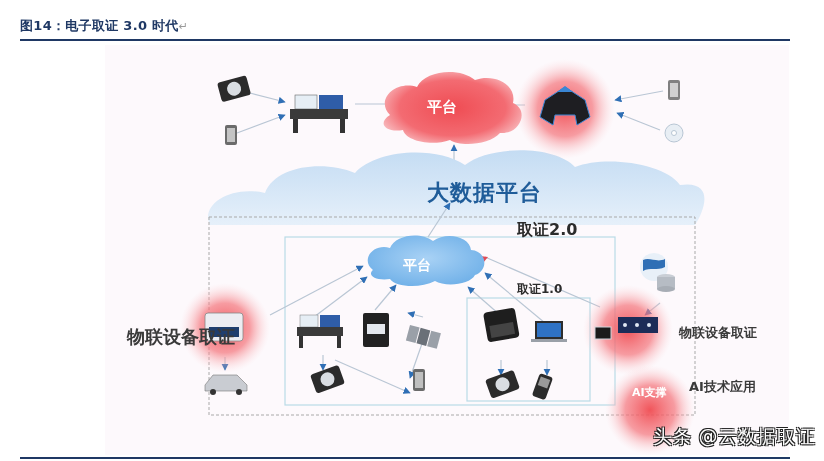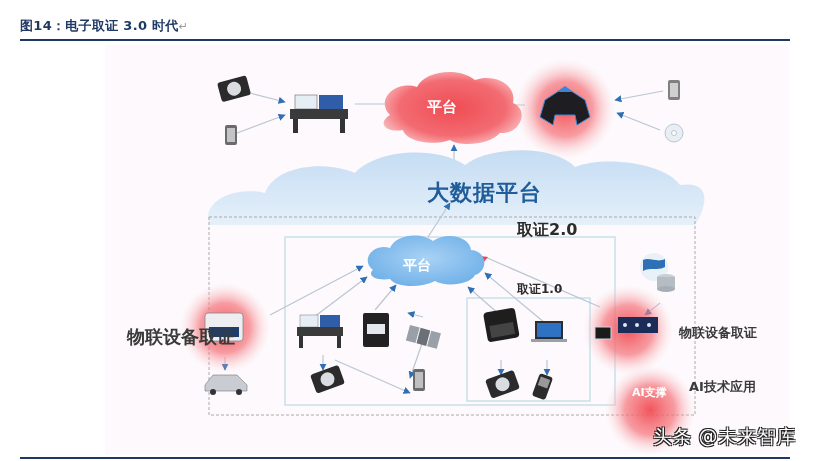--- a/index.html
+++ b/index.html
@@ -205,14 +205,14 @@
   <div class="lbl" style="left:283px;top:133px;font-size:22px;color:#1f5c99;letter-spacing:1px;margin-left:39px;">大数据平台</div>
   <div class="lbl" style="left:412px;top:175px;font-size:16px;">取证2.0</div>
   <div class="lbl" style="left:412px;top:236px;font-size:12px;text-align:center;">取证1.0</div>
   <div class="lbl" style="left:298px;top:212px;font-size:14px;color:#ffffff;">平台</div>
   <div class="lbl" style="left:22px;top:280px;font-size:18px;color:#3a3a3a;">物联设备取证</div>
   <div class="lbl" style="left:574px;top:279px;font-size:13px;color:#3a3a3a;">物联设备取证</div>
   <div class="lbl" style="left:584px;top:333px;font-size:13px;color:#3a3a3a;">AI技术应用</div>
   <div class="lbl" style="left:527px;top:340px;font-size:11px;color:#ffffff;">AI支撑</div>
 </div>
 
-<div class="watermark">头条 @未来智库</div>
+<div class="watermark">头条 @云数据取证</div>
 <div class="rule-bottom"></div>
 
 </body></html>

